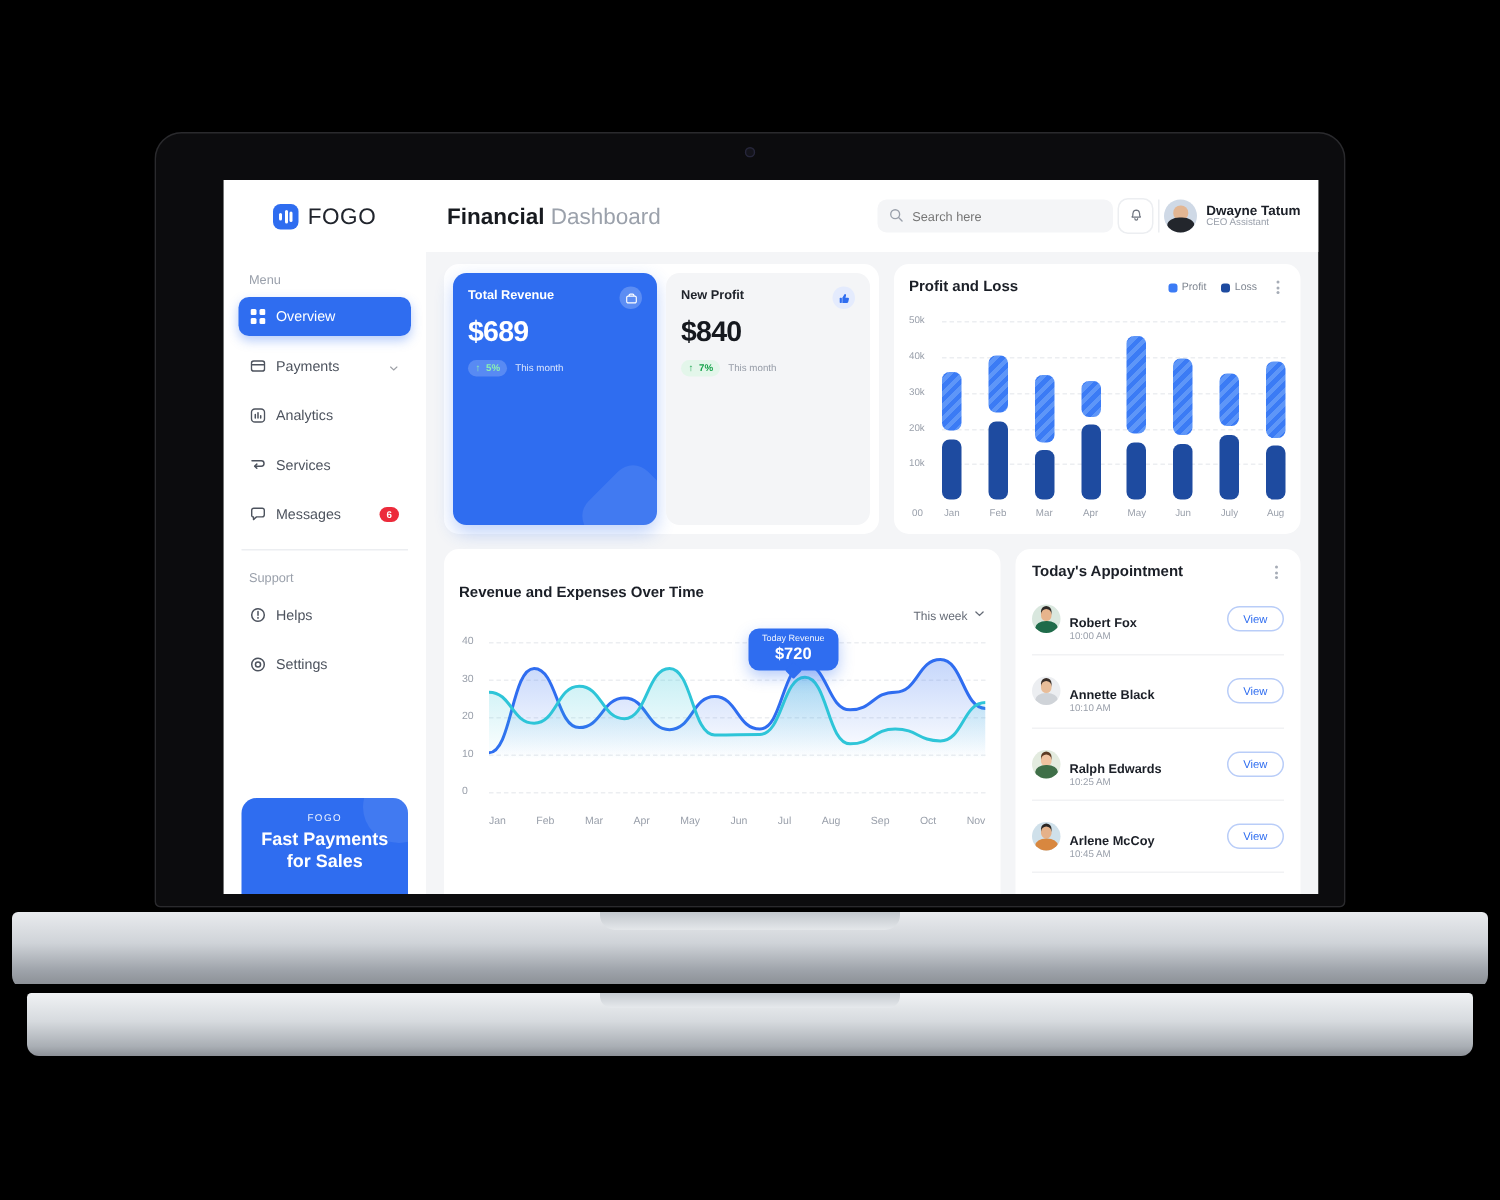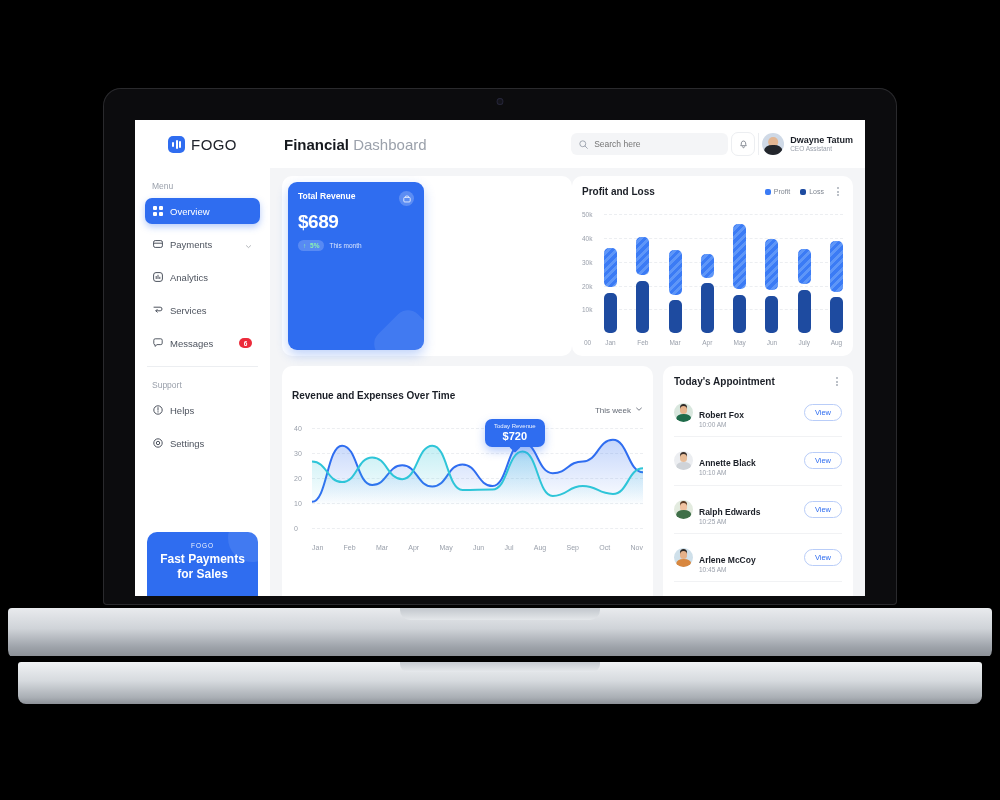--- a/index.html
+++ b/index.html
@@ -17,21 +17,21 @@
     background: #0c0c0e;
     border-radius: 18px 18px 4px 4px;
     box-shadow: inset 0 0 0 1px #2a2a2d;
   }
   .camera {
     position: absolute; left: 50%; top: 10px; transform: translateX(-50%);
     width: 7px; height: 7px; border-radius: 50%;
     background: #14141b; box-shadow: inset 0 0 0 1px #26263a;
   }
   .screen {
-    position: absolute; left: 135px; top: 120px; width: 730px; height: 476px;
+    position: absolute; left: 149px; top: 120px; width: 730px; height: 476px;
     background: #f4f5f7; overflow: hidden;
   }
 
   .base-top {
     position: absolute; left: 8px; top: 608px; width: 984px; height: 52px;
     background: linear-gradient(180deg,#e9ebee 0%,#cfd3d8 40%,#9ea3aa 75%,#85898f 100%);
     border-radius: 4px 4px 10px 10px;
   }
   .base-top:before {
     content:""; position:absolute; left:50%; top:0; transform:translateX(-50%);
@@ -125,21 +125,21 @@
   .avatar {
     width: 22px; height: 22px; border-radius: 50%; overflow:hidden; flex-shrink:0;
     background:#dfe3ea; position:relative;
   }
   .avatar .head{position:absolute;left:50%;top:18%;transform:translateX(-50%);width:44%;height:44%;border-radius:50%;}
   .avatar .body{position:absolute;left:50%;bottom:-6%;transform:translateX(-50%);width:80%;height:50%;border-radius:46% 46% 0 0;}
   .prof-n { font-size: 9px; font-weight: 700; color: #1b1f27; line-height: 1.15; white-space:nowrap; }
   .prof-r { font-size: 6.5px; color: #9aa0ab; line-height: 1.3; }
 
   .content { flex:1; padding: 8px 12px 0 12px; overflow:hidden; }
-  .row1 { display:flex; }
+  .row1 { display:flex; gap:10px; }
   .cards-wrap {
     width: 290px; background:#fff; border-radius:10px; padding:6px;
     display:grid; grid-template-columns:1fr 1fr; gap:6px; flex-shrink:0;
   }
   .stat { border-radius:9px; padding:9px 10px 10px; background:#f4f5f7; position:relative; overflow:hidden;}
   .stat.hl { background:#2f6df0; box-shadow:0 5px 12px rgba(47,109,240,.3); }
   .stat.hl:after{content:"";position:absolute;right:-12px;bottom:-22px;width:56px;height:56px;border-radius:14px;background:rgba(255,255,255,.09);transform:rotate(45deg);}
   .stat-top{display:flex;align-items:flex-start;justify-content:space-between;}
   .stat-t{font-size:8.5px;font-weight:700;color:#20242c;}
   .stat.hl .stat-t{color:#fff;font-weight:600;}
@@ -372,20 +372,36 @@
                     </span>
                 </div>
                 <div class="stat-v">$689</div>
                 <div class="stat-f">
                   <span class="pill up">↑&nbsp;<span>5%</span></span>
                   <span class="stat-m">This month</span>
                 </div>
               </div>
 
 
+              <div class="stat">
+                <div class="stat-top">
+                  <div class="stat-t">New Profit</div>
+                  <span class="stat-ic">
+                      <svg width="8" height="8" viewBox="0 0 10 10">
+                        <path d="M3.2 4.4l1.8-3a.9.9 0 011.3 1l-.5 2h2a.9.9 0 01.9 1.1l-.6 2.4a1.2 1.2 0 01-1.2.9H3.2z" fill="#2f6df0"></path>
+                        <rect x="1" y="4.4" width="1.8" height="4.4" rx=".6" fill="#2f6df0"></rect>
+                      </svg>
+                    </span>
+                </div>
+                <div class="stat-v">$840</div>
+                <div class="stat-f">
+                  <span class="pill up">↑&nbsp;<span>7%</span></span>
+                  <span class="stat-m">This month</span>
+                </div>
+              </div>
 
             </section>
 
             <section class="panel pl-panel">
               <div class="panel-head">
                 <div class="panel-title">Profit and Loss</div>
                 <div class="legend">
                   <span class="lg">
                       <i style="background:#3b7bf5"></i>
                       <span>Profit</span>

